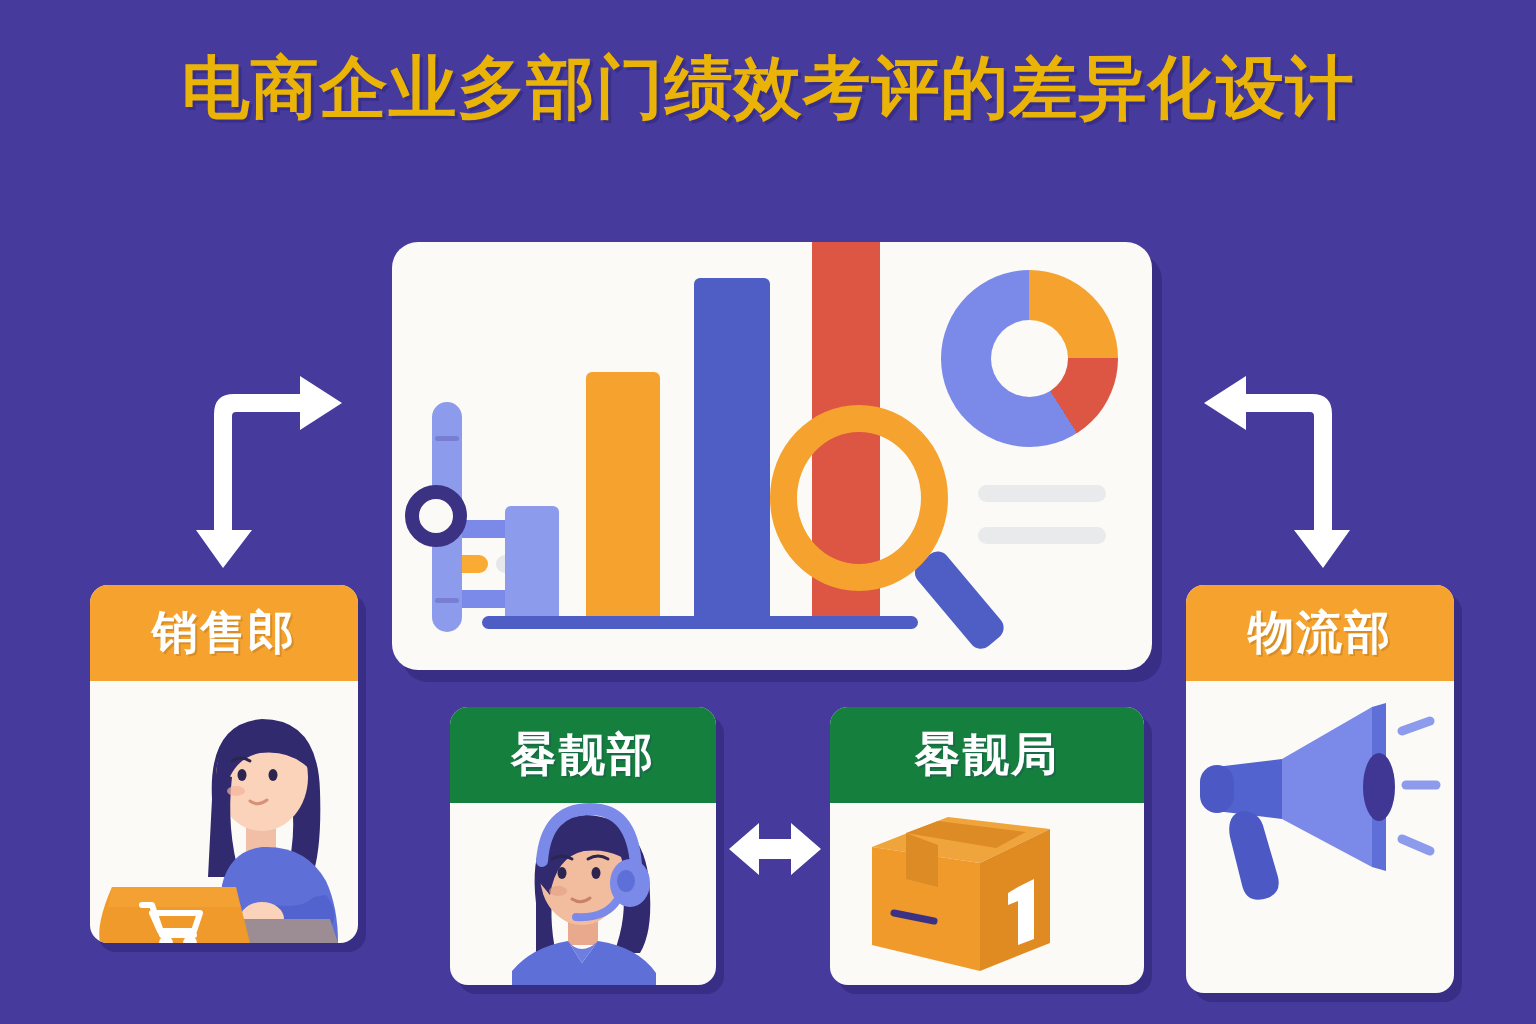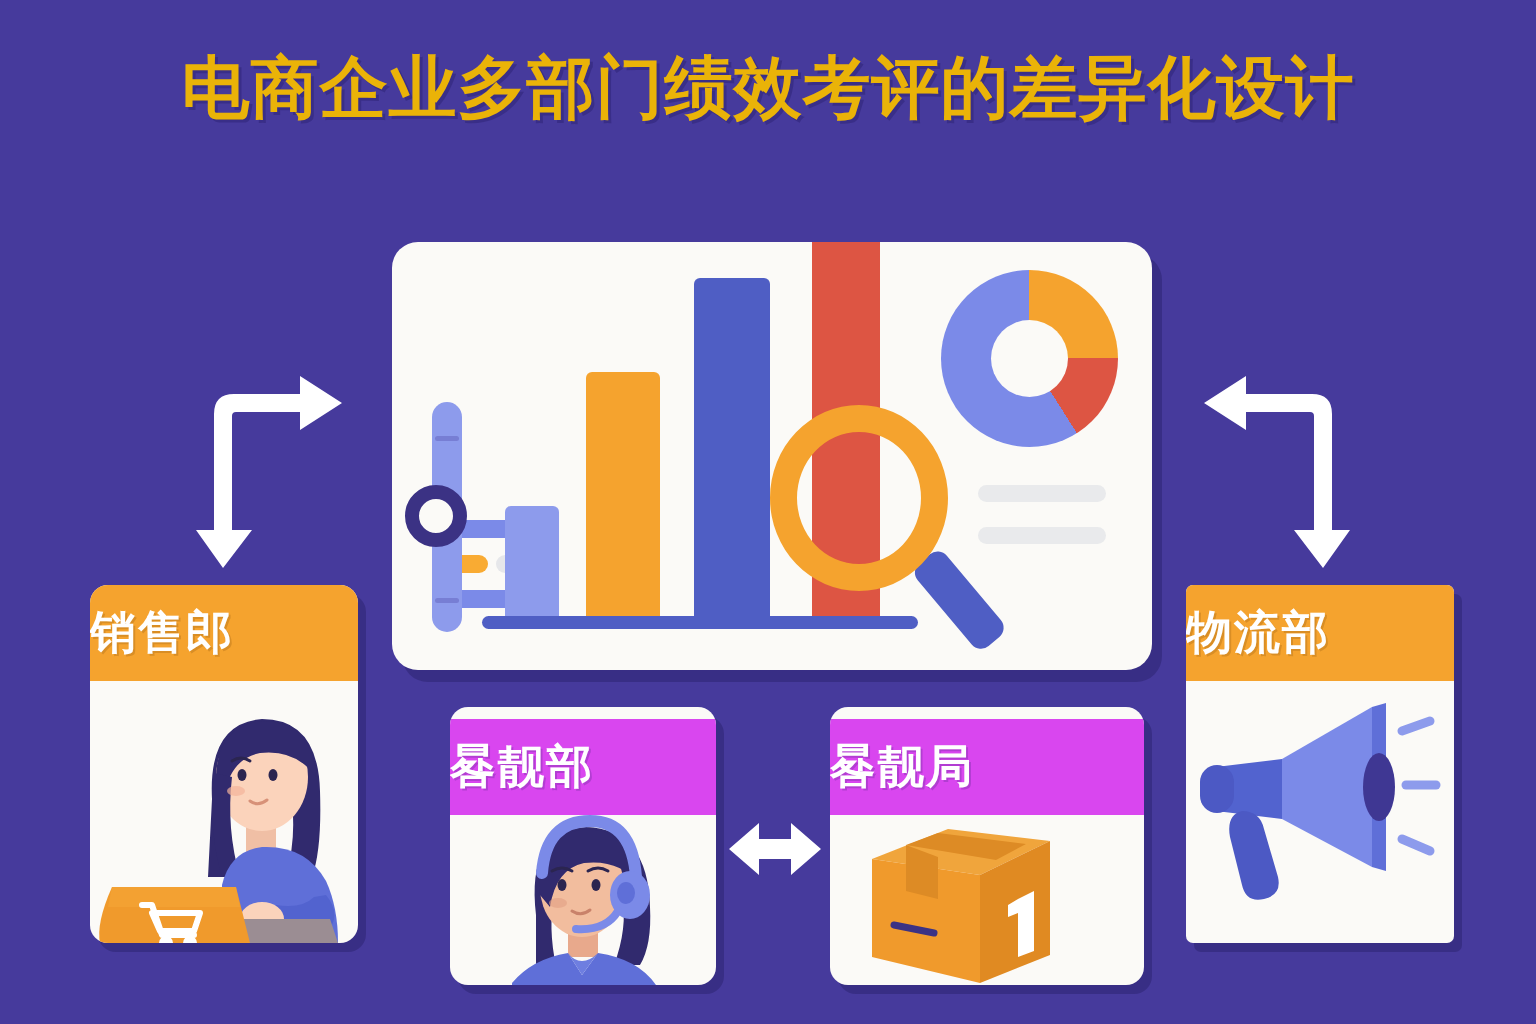--- a/index.html
+++ b/index.html
@@ -113,34 +113,34 @@
   
   .card {
     position: absolute;
     background: #fbfaf7;
     border-radius: 18px;
     box-shadow: 8px 9px 0 rgba(28,20,80,0.30);
     overflow: hidden;
   }
   .card-head {
     height: 96px;
-    display: flex; align-items: center; justify-content: flex-start;
+    display: flex; align-items: center; justify-content: center;
     color: #ffffff;
     font-size: 46px; font-weight: 700;
     letter-spacing: 2px;
     text-shadow: 2px 2px 0 rgba(120,70,10,0.22);
   }
   .card-head.orange { background: #f5a32e; }
-  .card-head.blue   { background: #d946ef; text-shadow: 2px 2px 0 rgba(40,30,110,0.22); margin-top: 12px; }
+  .card-head.blue   { background: #15803d; text-shadow: 2px 2px 0 rgba(40,30,110,0.22); }
   .card-body { position: relative; height: calc(100% - 96px); overflow: hidden; }
 
   #card-sales    { left: 90px;   top: 585px; width: 268px; height: 358px; }
   #card-service  { left: 450px;  top: 707px; width: 266px; height: 278px; }
   #card-warehouse{ left: 830px;  top: 707px; width: 314px; height: 278px; }
-  #card-logistics{ left: 1186px; top: 585px; width: 268px; height: 358px; border-radius: 7px; }
+  #card-logistics{ left: 1186px; top: 585px; width: 268px; height: 408px; }
 
   
   #mid-arrow { position: absolute; left: 727px; top: 818px; width: 96px; height: 62px; }
 </style>
 </head>
 <body>
 
 <div id="title">电商企业多部门绩效考评的差异化设计</div>
 
 <div id="dashboard">

